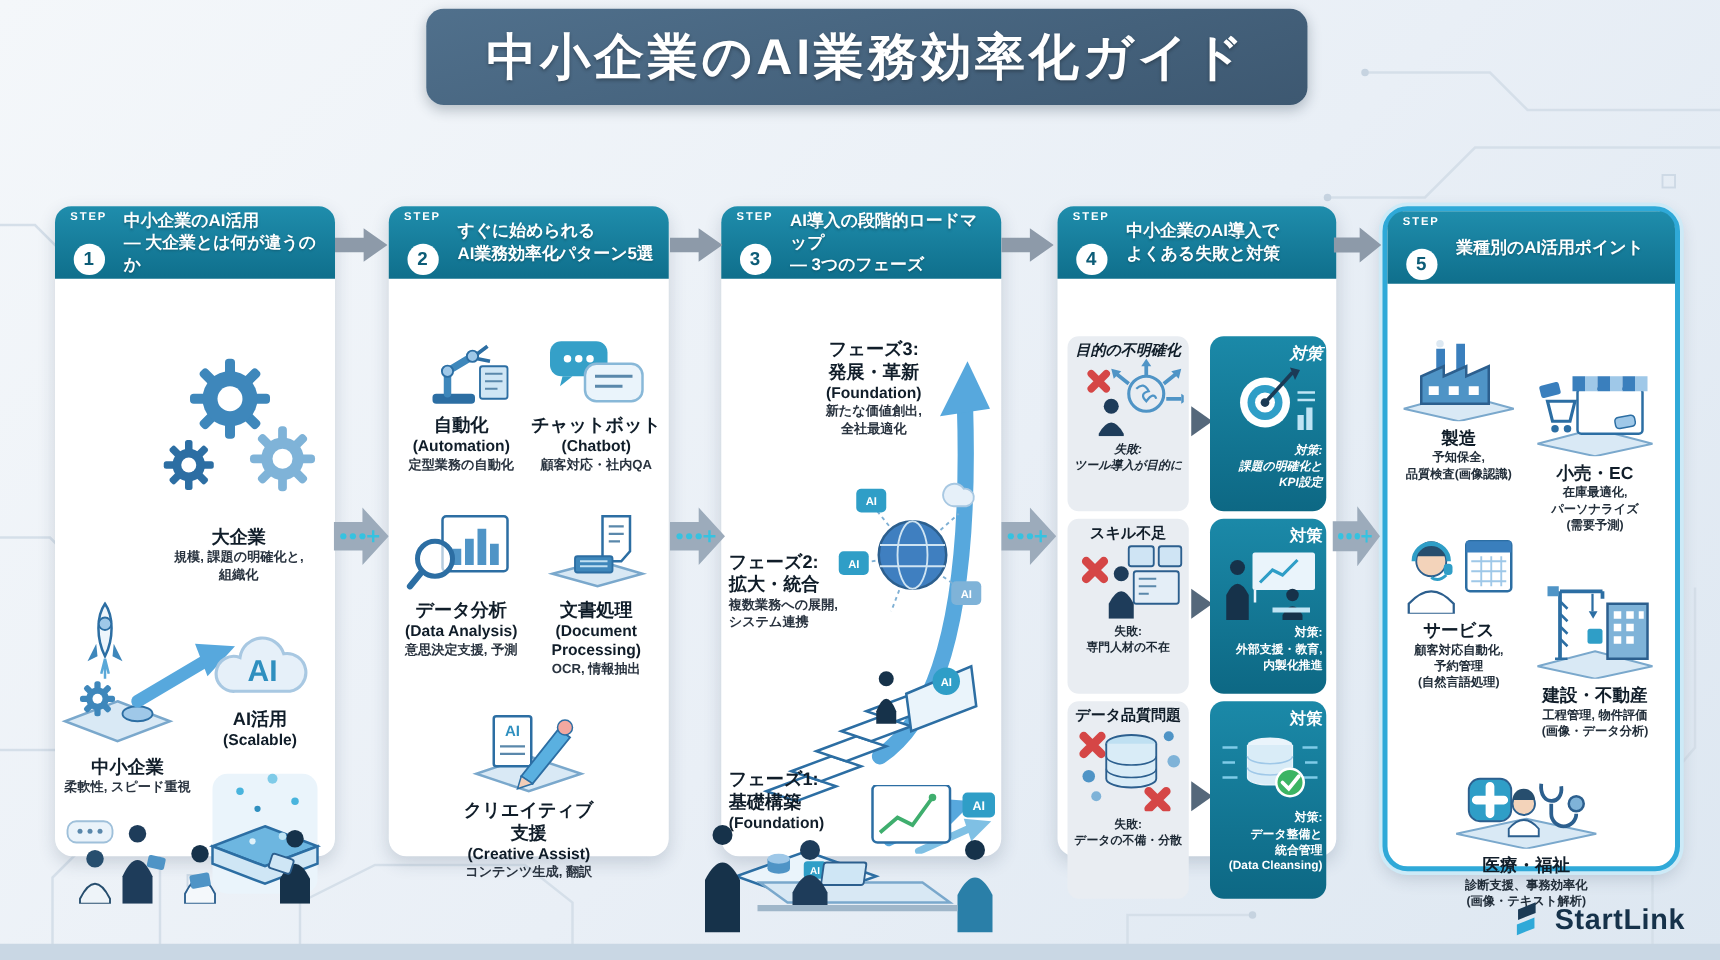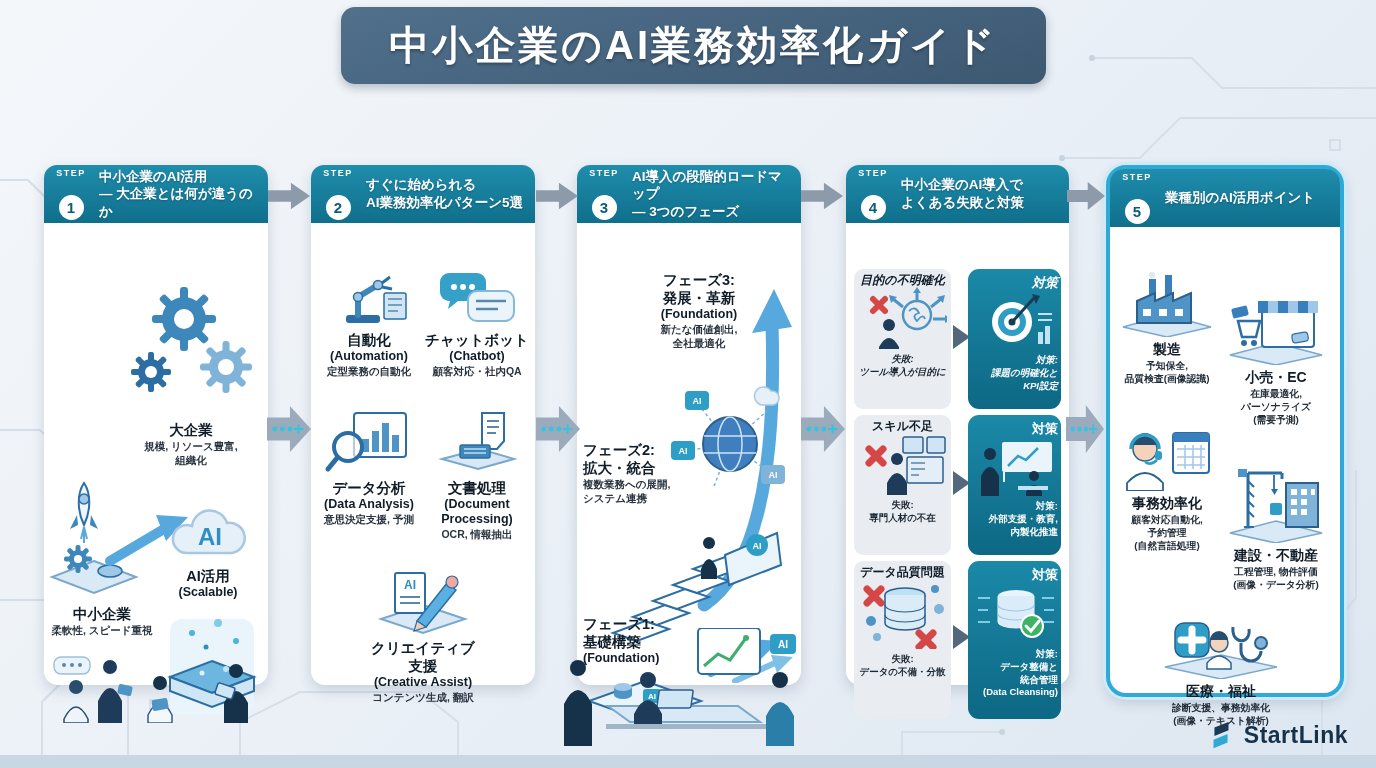--- a/index.html
+++ b/index.html
@@ -141,21 +141,21 @@
               <rect x="-3" y="-20" width="6" height="40" rx="2" transform="rotate(45)"></rect>
               <rect x="-3" y="-20" width="6" height="40" rx="2" transform="rotate(90)"></rect>
               <rect x="-3" y="-20" width="6" height="40" rx="2" transform="rotate(135)"></rect>
             </g>
             <circle r="13" fill="#2c6ea3"></circle>
             <circle r="6" fill="#fff"></circle>
           </g>
       </svg>
       <div class="abs c" style="left:80px;top:158px;width:134px;">
         <div class="ttl">大企業</div>
-        <div class="desc pre">規模, リソース豊富,
+        <div class="desc pre">規模, 課題の明確化と,
 組織化</div>
       </div>
       <svg class="abs" style="left:18px;top:218px;" width="44" height="66">
         <path d="M22 2 C29 12 29 30 22 44 C15 30 15 12 22 2Z" fill="#eef5fb" stroke="#2c6ea3" stroke-width="2"></path>
         <circle cx="22" cy="18" r="5" fill="#9fc8e8" stroke="#2c6ea3" stroke-width="1.5"></circle>
         <path d="M15 34 L8 48 L16 44Z" fill="#3e87bb"></path>
           <path d="M29 34 L36 48 L28 44Z" fill="#3e87bb"></path>
         <path d="M22 46 L19 58 M22 46 L25 58 M22 46 V62" stroke="#5aa8d8" stroke-width="2"></path>
       </svg>
       <svg class="abs" style="left:4px;top:268px;" width="92" height="66">
@@ -577,21 +577,21 @@
           <g stroke="#9fc8e8" stroke-width="1.5">
               <path d="M58 22 H86 M58 30 H86 M58 38 H86 M66 18 V42 M74 18 V42 M82 18 V42"></path>
             </g>
           <circle cx="26" cy="22" r="12" fill="#f3d3ba" stroke="#2c5f8e" stroke-width="1.5"></circle>
           <path d="M14 18 a12 12 0 0 1 24 0" fill="#274e6e"></path>
           <path d="M12 22 a14 14 0 0 1 28 0" fill="none" stroke="#2f9ec7" stroke-width="3.5"></path>
           <rect x="36" y="24" width="7" height="9" rx="3" fill="#2f9ec7"></rect>
             <path d="M38 33 q-6 6 -12 2" stroke="#2f9ec7" stroke-width="2.5" fill="none"></path>
           <path d="M8 56 Q26 36 44 56 L44 64 H8Z" fill="#fff" stroke="#2c5f8e" stroke-width="1.8"></path>
         </svg>
-        <div class="ind-name">事務効率化</div>
+        <div class="ind-name">サービス</div>
         <div class="ind-desc pre">顧客対応自動化,
 予約管理
 (自然言語処理)</div>
       </div>
 
       <div class="ind-tile" style="left:112px;top:198px;width:108px;">
         <svg width="100" height="78">
           <path d="M50 56 L96 68 L50 78 L4 68Z" fill="#d9e9f5" stroke="#7aa8cc" stroke-width="1.5"></path>
           <path d="M22 62 V8 M22 8 H56 M56 8 V14" stroke="#2c6ea3" stroke-width="3"></path>
           <path d="M18 62 H28 M22 16 L28 22 M22 26 L28 32 M22 36 L28 42 M22 46 L28 52" stroke="#2c6ea3" stroke-width="2"></path>

